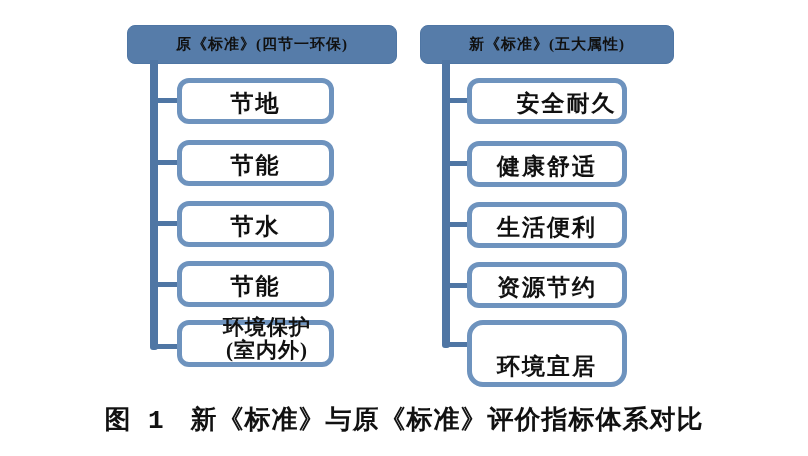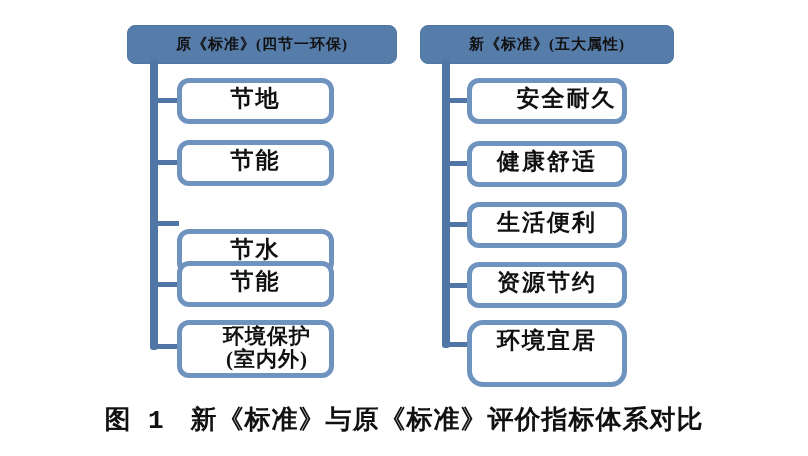--- a/index.html
+++ b/index.html
@@ -44,21 +44,21 @@
     position: absolute;
     background: var(--background, #ffffff);
     border: 5px solid var(--node-border, #6E93BE);
     border-radius: 12px;
     color: var(--text, #111111);
     font-weight: bold;
     font-size: 23px;
     display: flex;
     flex-direction: column;
     align-items: center;
-    justify-content: flex-start;
+    justify-content: flex-end;
     text-align: center;
     box-sizing: border-box;
     letter-spacing: 2px;
   }
   .node.two-line {
     font-size: 21px;
     line-height: 1.1;
     letter-spacing: 1px;
   }
   .caption {
@@ -92,27 +92,27 @@
     <div class="branch" style="left:154px; top:221px; width:25px;"></div>
     <div class="branch" style="left:154px; top:282px; width:25px;"></div>
     <div class="branch" style="left:154px; top:344px; width:25px;"></div>
 
     <div class="node" style="left:177px; top:78px;  width:157px; height:46px;">
       <span>节地</span>
     </div>
     <div class="node" style="left:177px; top:140px; width:157px; height:46px;">
       <span>节能</span>
     </div>
-    <div class="node" style="left:177px; top:201px; width:157px; height:46px;margin-top:28px;">
+    <div class="node" style="left:177px; top:201px; width:157px; height:46px;">
       <span>节水</span>
     </div>
     <div class="node" style="left:177px; top:261px; width:157px; height:46px;">
       <span>节能</span>
     </div>
-    <div class="node two-line" style="left:177px; top:320px; width:157px; height:58px;padding-left:23px;">
+    <div class="node two-line" style="left:177px; top:320px; width:157px; height:47px;padding-left:23px;">
       <span>环境保护</span>
       <span>(室内外)</span>
     </div>
   </div>
 
   <div>
     <div class="tree-header" style="left:420px; top:25px; width:252px; height:37px;">新《标准》(五大属性)</div>
 
     <div class="trunk" style="left:442px; top:60px; height:288px;"></div>
 

